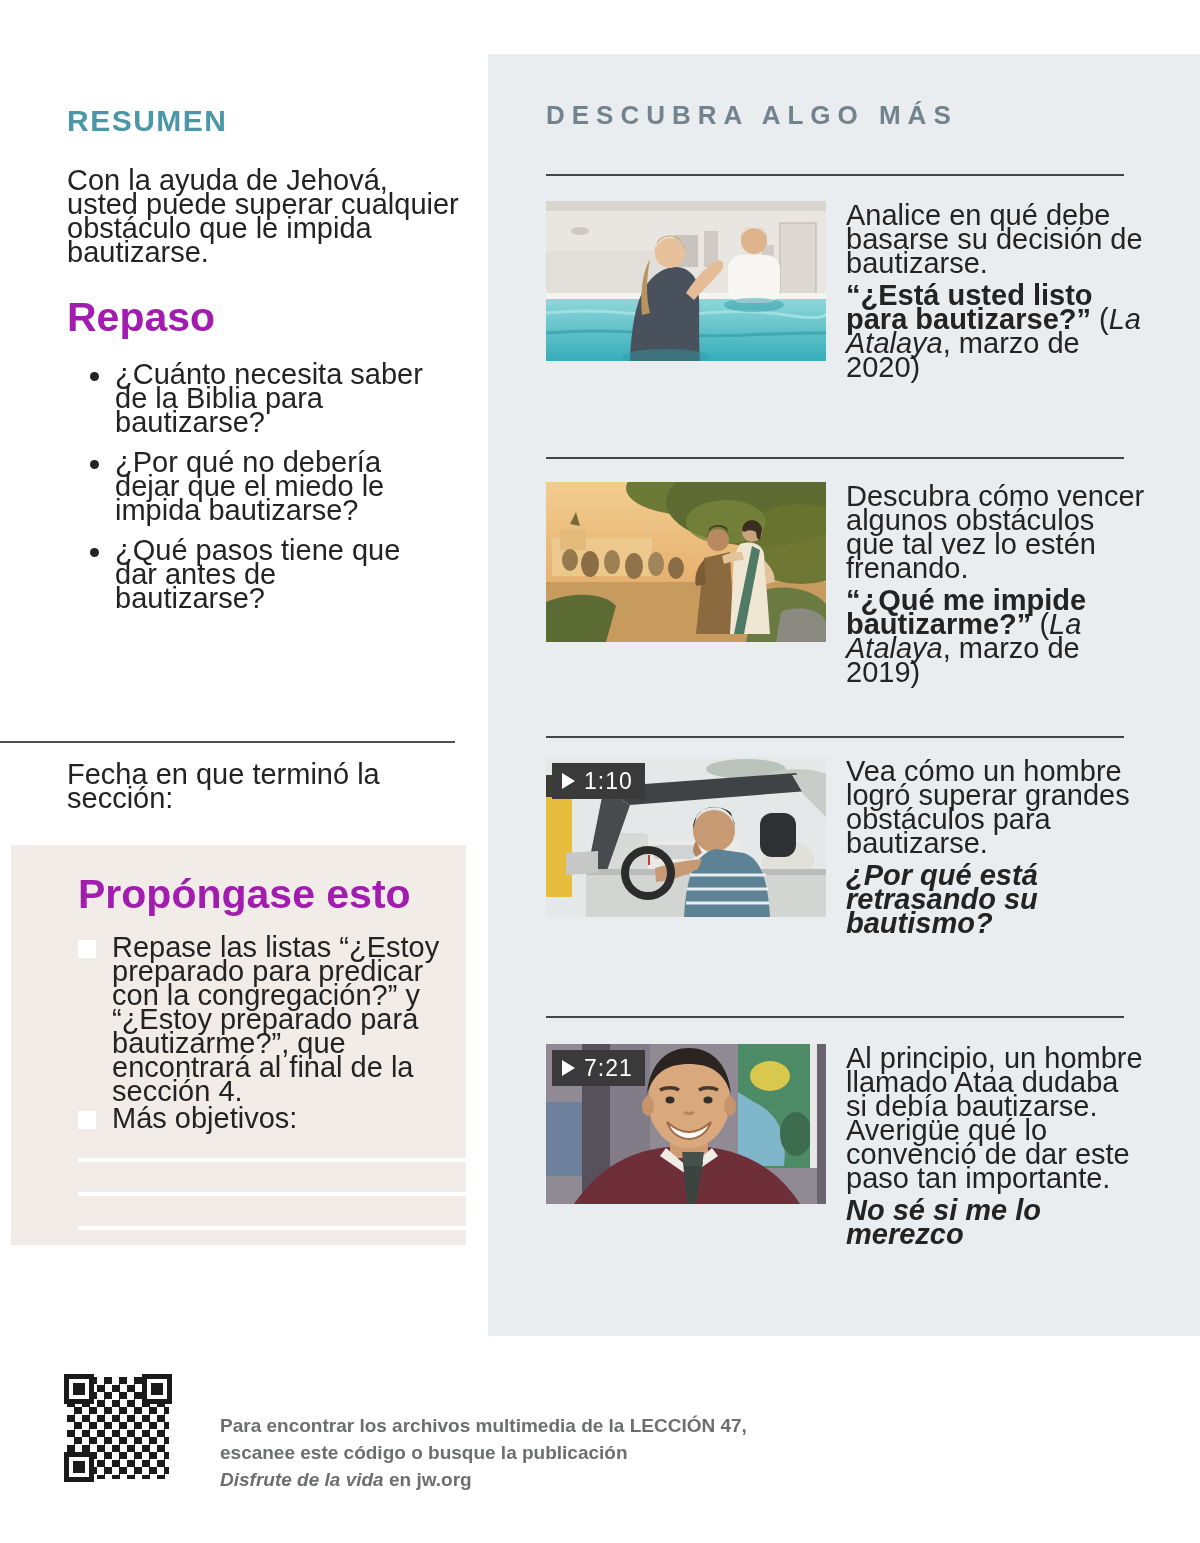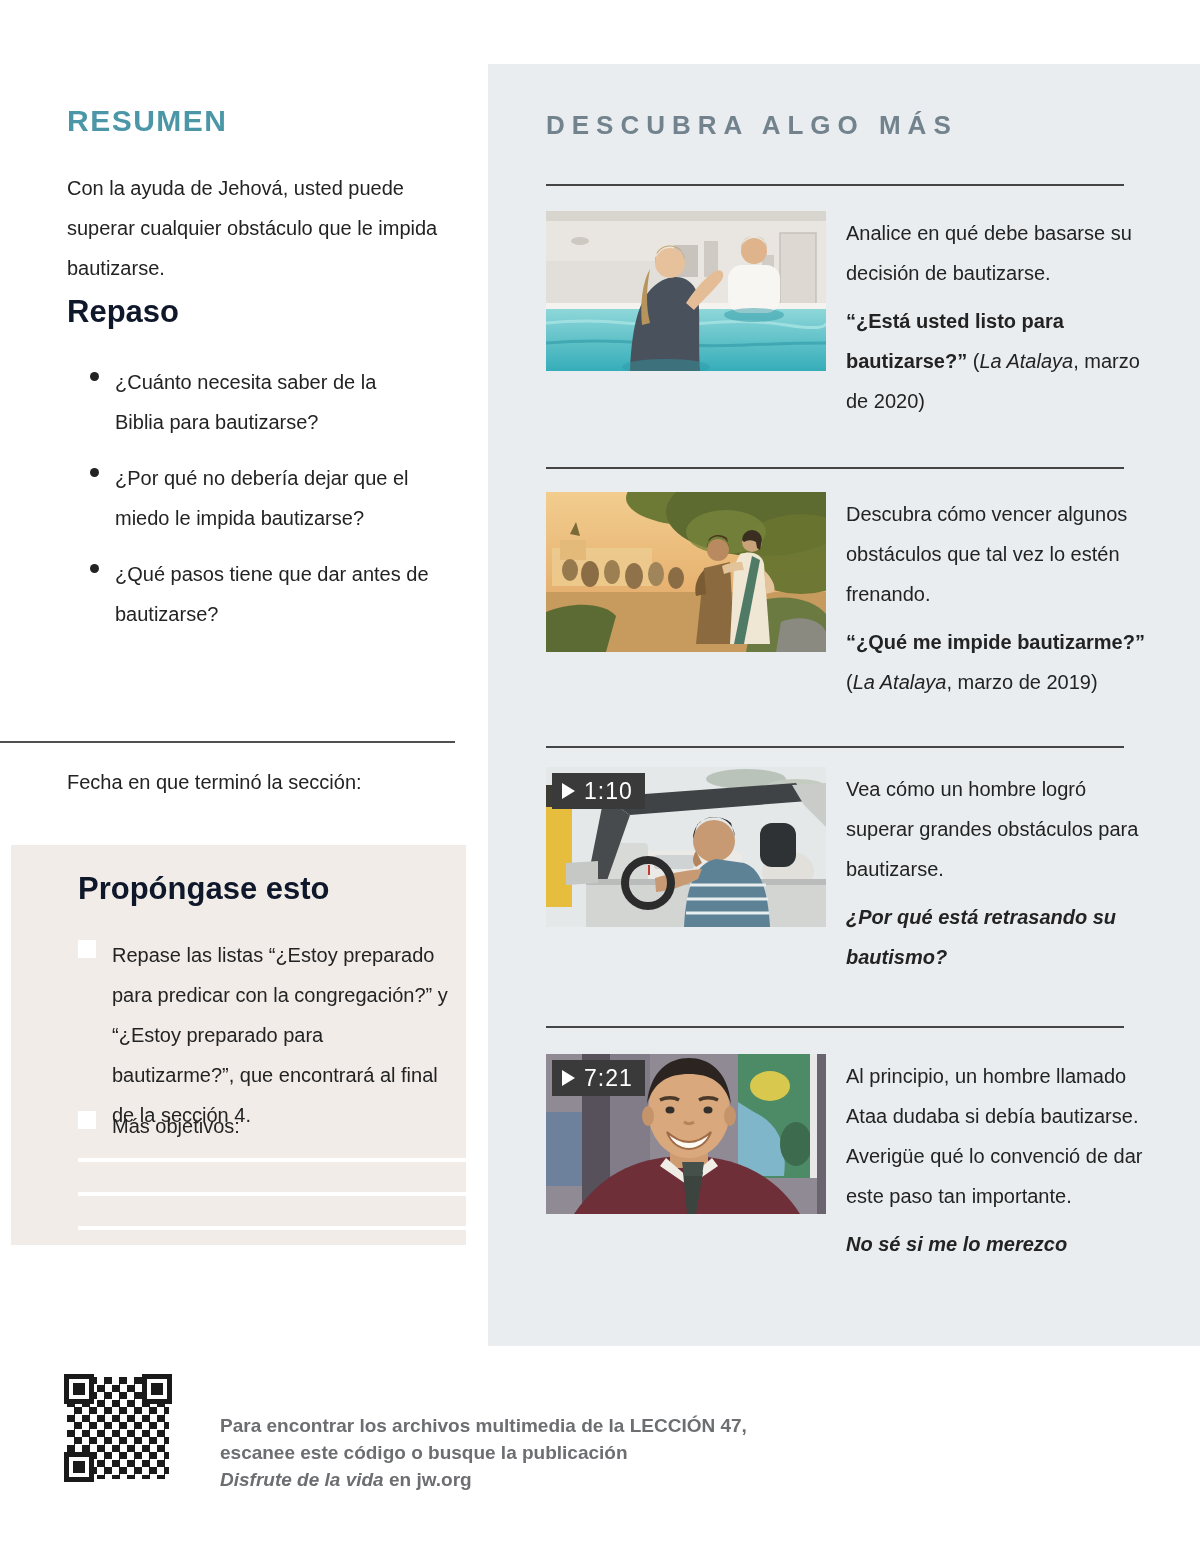--- a/index.html
+++ b/index.html
@@ -8,22 +8,22 @@
     position:relative; width:1200px; height:1543px;
     font-family:"Liberation Sans", sans-serif;
     color:#232323; overflow:hidden;
   }
   .abs { position:absolute; }
 
   
   .h-teal {
     color:#4b97a8; font-size:30px; font-weight:700; letter-spacing:1.5px;
   }
-  .h-slate { color:#0f172a; font-size:31px; font-weight:700; }
-  .body-text { font-size:20px; line-height:40px; }
+  .h-slate { color:#a21caf; font-size:41px; font-weight:700; }
+  .body-text { font-size:29px; line-height:24px; }
 
   .bullet-row { display:flex; margin-bottom:16px; }
   .bullet-dot {
     flex:0 0 9px; width:9px; height:9px; border-radius:50%;
     background:#232323; margin:10px 16px 0 0;
   }
 
   .left-rule { height:2px; background:#4f4f4f; }
 
   .goals-box { background:#f1ece8; }
@@ -74,21 +74,21 @@
   .finder {
     position:absolute; width:30px; height:30px; background:#ffffff; border:5px solid #1a1a1a;
   }
   .finder::after {
     content:""; position:absolute; inset:4px; background:#1a1a1a;
   }
 </style>
 </head>
 <body>
 
-<div class="abs panel" style="left:488px; top:64px; width:712px; height:1282px;">
+<div class="abs panel" style="left:488px; top:54px; width:712px; height:1282px;">
 
   <div class="abs h-discover" style="left:58px; top:46px;">DESCUBRA ALGO MÁS</div>
 
   <div class="sep" style="top:120px;"></div>
   <div class="sep" style="top:403px;"></div>
   <div class="sep" style="top:682px;"></div>
   <div class="sep" style="top:962px;"></div>
 
   <div class="d-item" style="top:147px; height:160px;">
     <div class="thumb">

